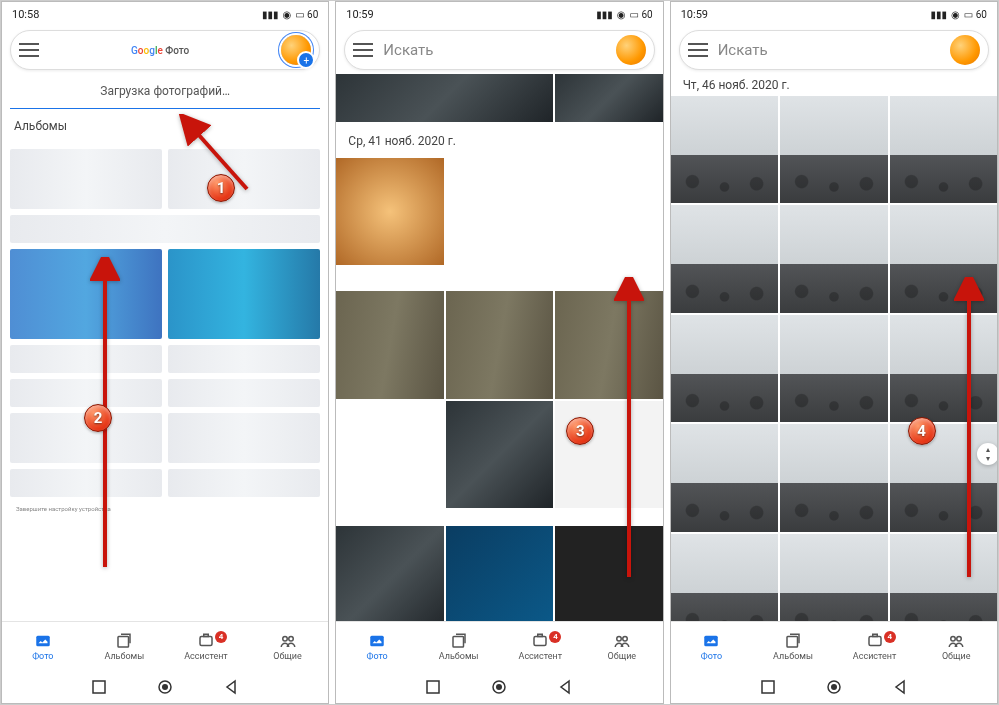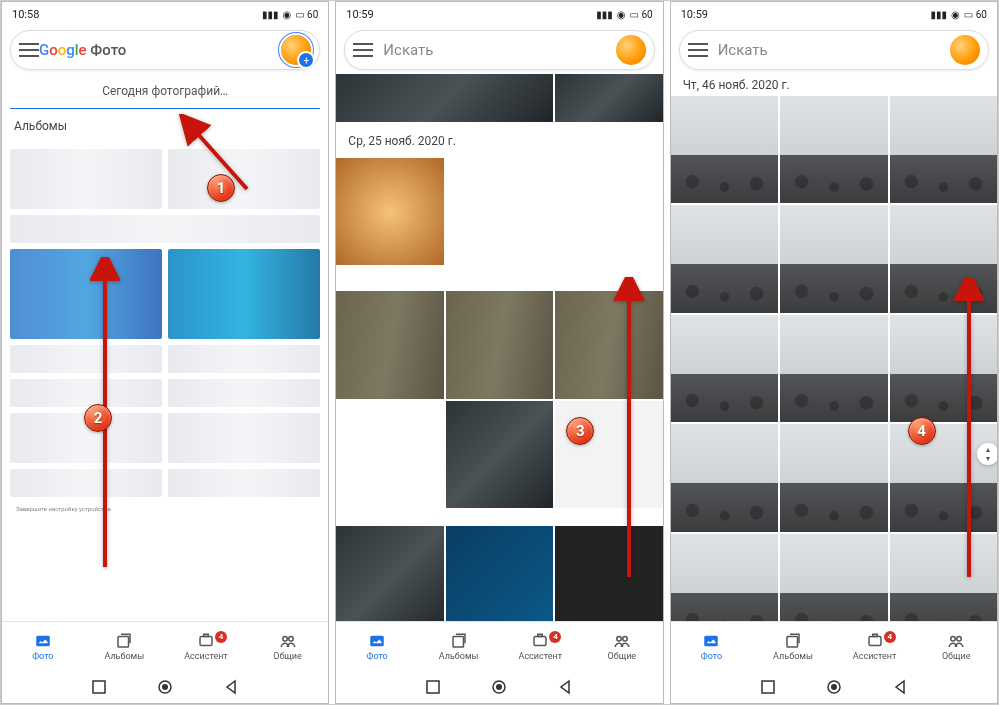--- a/index.html
+++ b/index.html
@@ -44,21 +44,21 @@
     background: #fff;
   }
   .menu-burger { width: 20px; height: 14px; position: relative; }
   .menu-burger::before, .menu-burger::after, .menu-burger span {
     content:""; position:absolute; left:0; right:0; height:2px; background:#555;
   }
   .menu-burger::before { top:0; }
   .menu-burger span { top:6px; }
   .menu-burger::after { top:12px; }
   .menu-dot { position:absolute; top:-3px; right:-3px; width:6px; height:6px; background:#d32; border-radius:50%; }
-  .search-center { flex:1; text-align:left; font-size:15px; color:#555; }
+  .search-center { flex:1; text-align:center; font-size:10px; color:#555; }
   .glogo span { font-weight:500; }
   .g-b { color:#4285F4; }
   .g-r { color:#EA4335; }
   .g-y { color:#FBBC05; }
   .g-g { color:#34A853; }
   .g-text { color:#555; font-weight:400; }
   .avatar {
     width: 30px; height: 30px; border-radius:50%;
     background: radial-gradient(circle at 35% 35%, #ffd27a, #ff9800 60%, #e67600);
     position: relative;
@@ -163,21 +163,21 @@
   <div class="searchbar">
     <div class="menu-burger">
         <span></span>
         <span class="menu-dot"></span>
       </div>
     <div class="search-center glogo">
       <span class="g-b">G</span><span class="g-r">o</span><span class="g-y">o</span><span class="g-b">g</span><span class="g-g">l</span><span class="g-r">e</span><span class="g-text"> Фото</span>
     </div>
     <div class="avatar synced"></div>
   </div>
-  <div class="banner">Сегодня фотографий…</div>
+  <div class="banner">Загрузка фотографий…</div>
   <div class="date-header">Альбомы</div>
   <div class="content screen1-content">
     <div class="blur-row">
         <div class="blur-block blurA"></div>
         <div class="blur-block blurC"></div>
       </div>
     <div class="blur-row">
         <div class="blur-block sm"></div>
       </div>
     <div class="blur-row">
@@ -295,21 +295,21 @@
         <span class="menu-dot"></span>
       </div>
     <div class="search-placeholder">Искать</div>
     <div class="avatar"></div>
   </div>
   <div class="content">
     <div class="grid3" style="margin-bottom:2px;">
       <div class="thumb dark row-big" style="grid-column:1/3; aspect-ratio:auto; height:48px;"></div>
       <div class="thumb dark" style="aspect-ratio:auto; height:48px;"></div>
     </div>
-    <div class="date-header">Ср, 25 нояб. 2020 г.</div>
+    <div class="date-header">Ср, 41 нояб. 2020 г.</div>
     <div class="grid3">
       <div class="thumb wood"></div>
       <div class="thumb" style="background:#fff"></div>
     </div>
     <div style="height:8px; background:#fff;"></div>
     <div style="padding:4px 8px; font-size:9px; color:#777;">&nbsp;</div>
     <div class="grid3">
       <div class="thumb muddy"></div>
       <div class="thumb muddy"></div>
       <div class="thumb muddy"></div>

